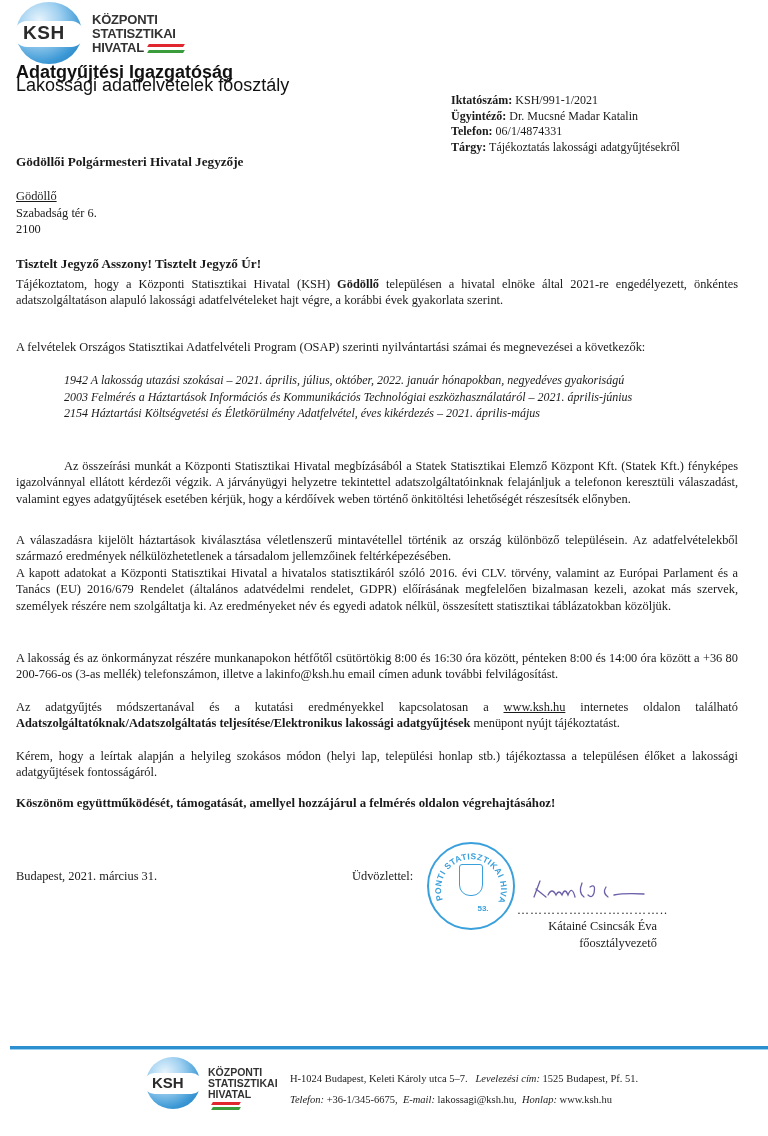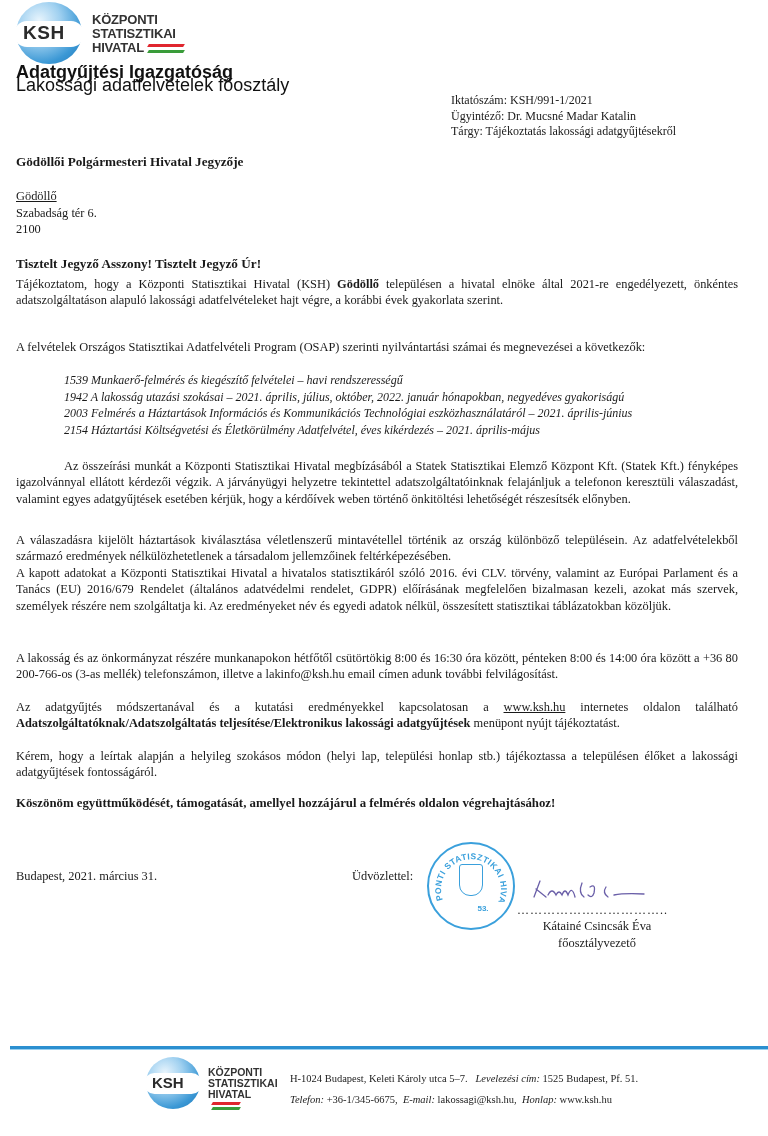--- a/index.html
+++ b/index.html
@@ -15,21 +15,21 @@
   .orb-text { position: absolute; left: 7px; top: 20px; font-family: "Liberation Sans", sans-serif; font-weight: bold;
               font-size: 19px; color: #2b2b2b; letter-spacing: 0.5px; }
   .logo-words { position: absolute; left: 76px; top: 11px; font-family: "Liberation Sans", sans-serif; font-weight: bold;
                 font-size: 13px; line-height: 14px; color: #333; letter-spacing: -0.2px; }
   .flag { display: inline-block; position: relative; width: 36px; height: 9px; margin-left: 4px; vertical-align: middle; }
   .flag span { position: absolute; left: 0; width: 36px; height: 3px; transform: skewX(-30deg); }
   .dept { left: 16px; top: 66px; font-family: "Liberation Sans", sans-serif; font-size: 18px; line-height: 13px; color: #111; }
 
   
   .ref { left: 451px; top: 93px; font-size: 12px; line-height: 15.5px; }
-  .ref b { font-weight: normal; }
+  .ref b { font-weight: bold; }
 
   .p { left: 16px; width: 722px; font-size: 12.4px; line-height: 16.3px; text-align: justify; }
   .bold { font-weight: bold; }
   .u { text-decoration: underline; }
   .ital-list { left: 64px; font-style: italic; font-size: 12px; line-height: 16.5px; }
 
   
   .seal { left: 427px; top: 842px; width: 84px; height: 84px; border: 2px solid #3aa0dc; border-radius: 50%; }
   .seal-ring-text { position: absolute; left: 0; top: 0; width: 84px; height: 84px; }
   .coat { position: absolute; left: 30px; top: 20px; width: 22px; height: 30px; border: 1.5px solid #3aa0dc; border-radius: 3px 3px 11px 11px; }
@@ -66,38 +66,38 @@
   </div>
 </div>
 <div class="abs dept">
   <div class="bold">Adatgyűjtési Igazgatóság</div>
   <div>Lakossági adatfelvételek főosztály</div>
 </div>
 
 <div class="abs ref">
   <div><b>Iktatószám:</b><span> KSH/991-1/2021</span></div>
   <div><b>Ügyintéző:</b><span> Dr. Mucsné Madar Katalin</span></div>
+  <div><b>Telefon:</b><span> 06/1/4874331</span></div>
   <div><b>Tárgy:</b><span> Tájékoztatás lakossági adatgyűjtésekről</span></div>
 </div>
 
 <div class="abs bold" style="left:16px;top:154px;font-size:13.2px;">Gödöllői Polgármesteri Hivatal Jegyzője</div>
 <div class="abs" style="left:16px;top:188px;font-size:12.4px;line-height:16.5px;">
   <div class="u">Gödöllő</div>
   <div>Szabadság tér 6.</div>
   <div>2100</div>
 </div>
 
 <div class="abs bold" style="left:16px;top:256px;font-size:13.2px;">Tisztelt Jegyző Asszony! Tisztelt Jegyző Úr!</div>
 
 <div class="abs p" style="top:276px;"><span>Tájékoztatom, hogy a Központi Statisztikai Hivatal (KSH) </span><b>Gödöllő</b><span> településen a hivatal elnöke által 2021-re engedélyezett, önkéntes adatszolgáltatáson alapuló lakossági adatfelvételeket hajt végre, a korábbi évek gyakorlata szerint.</span></div>
 
 <div class="abs p" style="top:339px;">A felvételek Országos Statisztikai Adatfelvételi Program (OSAP) szerinti nyilvántartási számai és megnevezései a következők:</div>
 
 <div class="abs ital-list" style="top:372px;">
-  <div>1539 Munkaerő-felmérés és kiegészítő felvételei – havi rendszerességű</div>
   <div>1942 A lakosság utazási szokásai – 2021. április, július, október, 2022. január hónapokban, negyedéves gyakoriságú</div>
   <div>2003 Felmérés a Háztartások Információs és Kommunikációs Technológiai eszközhasználatáról – 2021. április-június</div>
   <div>2154 Háztartási Költségvetési és Életkörülmény Adatfelvétel, éves kikérdezés – 2021. április-május</div>
 </div>
 
 <div class="abs p" style="top:458px;text-indent:48px;">Az összeírási munkát a Központi Statisztikai Hivatal megbízásából a Statek Statisztikai Elemző Központ Kft. (Statek Kft.) fényképes igazolvánnyal ellátott kérdezői végzik. A járványügyi helyzetre tekintettel adatszolgáltatóinknak felajánljuk a telefonon keresztüli válaszadást, valamint egyes adatgyűjtések esetében kérjük, hogy a kérdőívek weben történő önkitöltési lehetőségét részesítsék előnyben.</div>
 
 <div class="abs p" style="top:532px;">A válaszadásra kijelölt háztartások kiválasztása véletlenszerű mintavétellel történik az ország különböző településein. Az adatfelvételekből származó eredmények nélkülözhetetlenek a társadalom jellemzőinek feltérképezésében.</div>
 <div class="abs p" style="top:565px;">A kapott adatokat a Központi Statisztikai Hivatal a hivatalos statisztikáról szóló 2016. évi CLV. törvény, valamint az Európai Parlament és a Tanács (EU) 2016/679 Rendelet (általános adatvédelmi rendelet, GDPR) előírásának megfelelően bizalmasan kezeli, azokat más szervek, személyek részére nem szolgáltatja ki. Az eredményeket név és egyedi adatok nélkül, összesített statisztikai táblázatokban közöljük.</div>
 
@@ -121,21 +121,21 @@
   </svg>
   <div class="coat"></div>
   <div class="seal-num">53.</div>
 </div>
 
 <svg class="abs signature" viewBox="0 0 130 30">
   <path d="M4 22 L10 6 M6 14 L16 22 M18 20 q4 -8 8 0 q3 -6 6 0 q3 -8 6 0 q4 -10 7 2 M52 8 q-4 10 2 14 M60 12 q6 -4 4 6 q-2 6 -6 2 M76 12 q-4 6 2 10 M84 20 q10 -2 30 -1" fill="none" stroke="#6a5fa8" stroke-width="1.3" stroke-linecap="round"></path>
 </svg>
 
 <div class="abs sig-dots">……………………………..</div>
-<div class="abs" style="left:537px;top:918px;font-size:12.4px;text-align:center;width:120px;line-height:16.5px;">
+<div class="abs" style="left:537px;top:918px;font-size:12.4px;text-align:right;width:120px;line-height:16.5px;">
   <div>Kátainé Csincsák Éva</div>
   <div>főosztályvezető</div>
 </div>
 
 <div class="abs footer-line"></div>
 <div class="abs flogo">
   <div class="forb">
     <div class="forb-band"></div>
     <div class="forb-text">KSH</div>
   </div>

